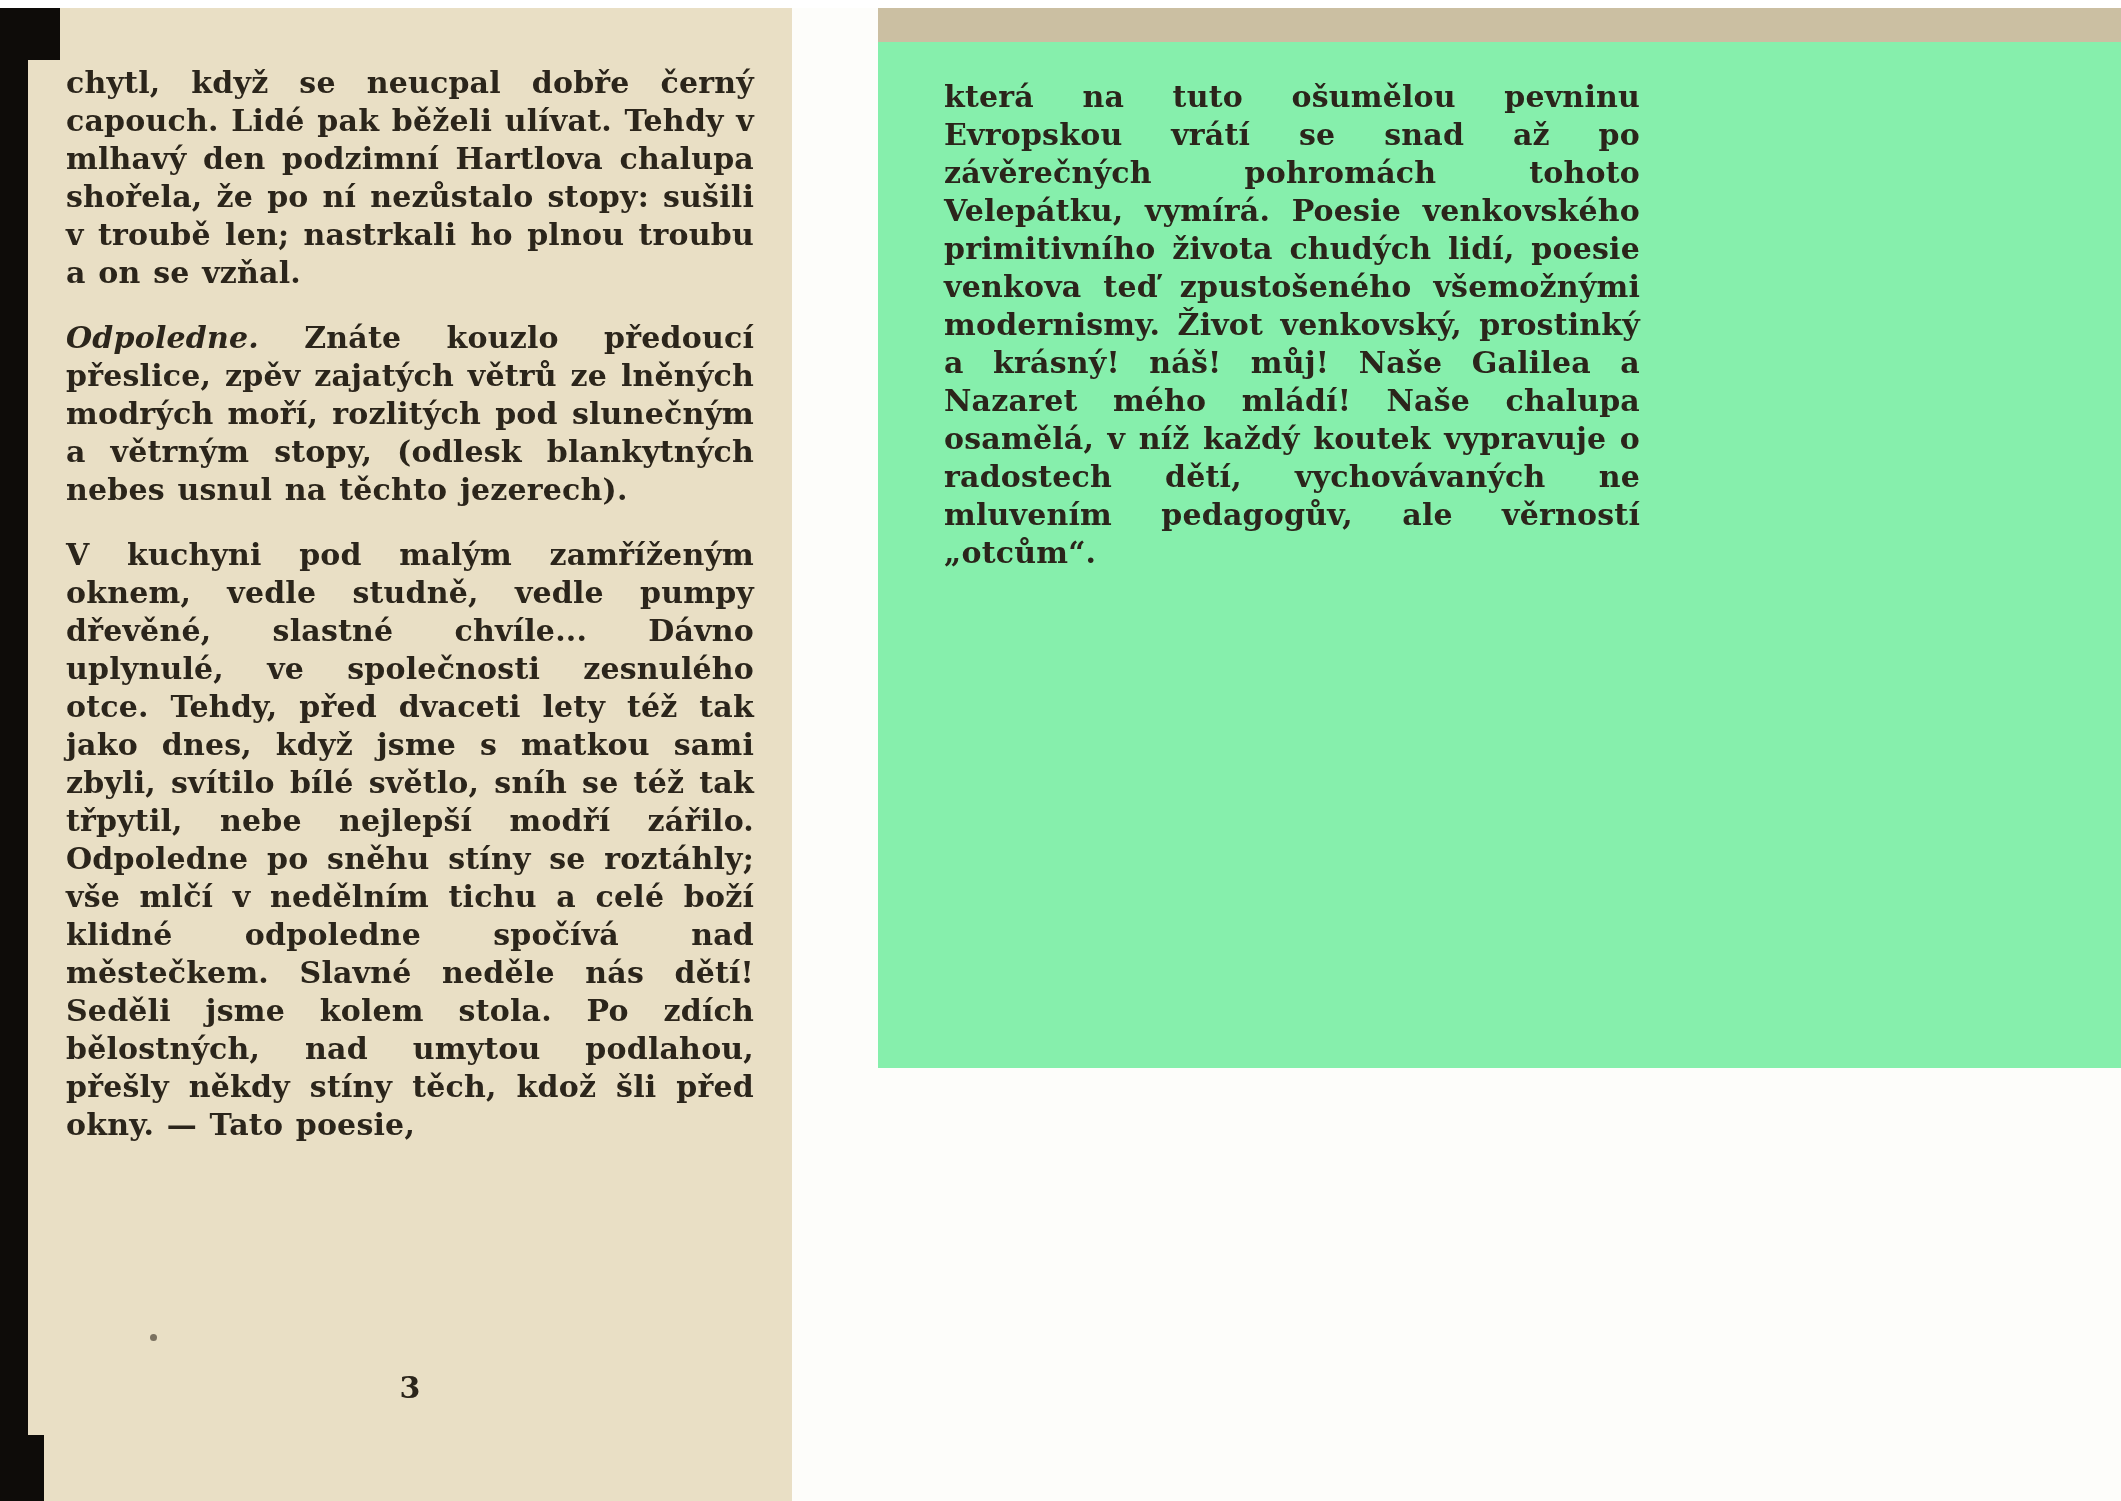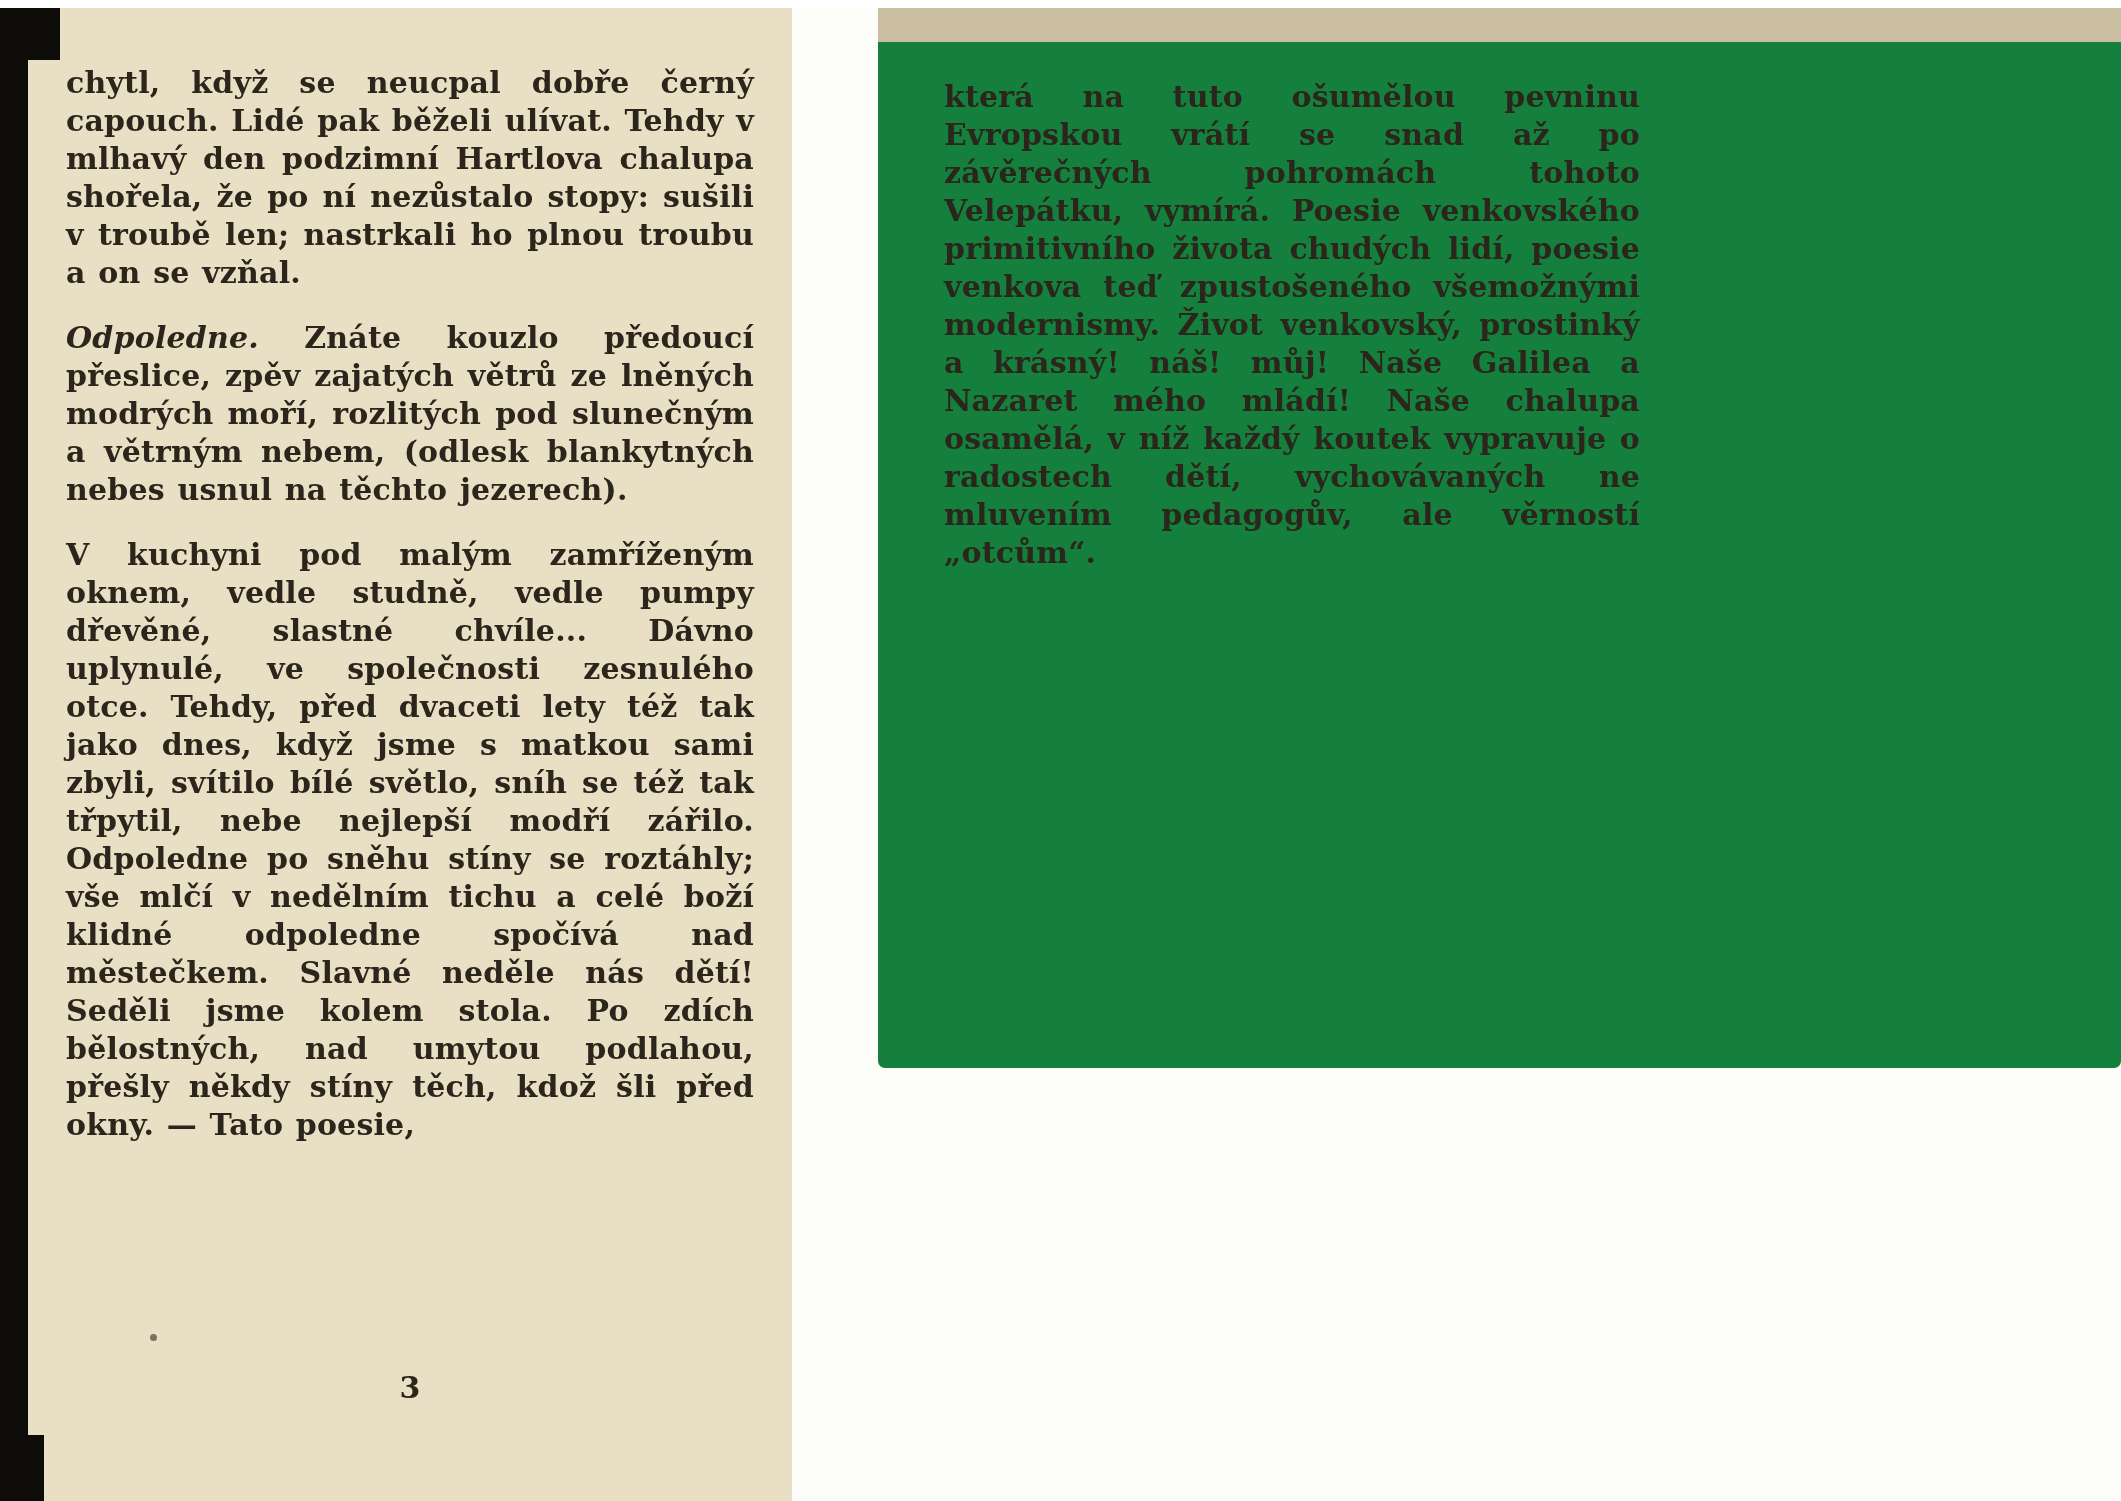--- a/index.html
+++ b/index.html
@@ -44,22 +44,21 @@
   .left-text-col {
     position: absolute;
     left: 66px; top: 56px;
     width: 688px;
   }
   
   .page-right {
     position: absolute;
     left: 878px; top: 0;
     width: 1243px; height: 1060px;
-    background: #15803d;
-    border-radius: 7px;
+    background: #86efac;
   }
   .right-top-band {
     position: absolute;
     left: 0; top: 0;
     width: 100%; height: 34px;
     background: #cbbfa2;
   }
   .right-text-col {
     position: absolute;
     left: 66px; top: 70px;
@@ -104,21 +103,21 @@
 
 <div class="scan-canvas">
 
   <div class="page-left">
     <div class="binding-strip"></div>
     <div class="corner-artifact-top"></div>
     <div class="corner-artifact-bottom"></div>
 
     <div class="left-text-col">
       <p class="print">chytl, když se neucpal dobře černý capouch. Lidé pak běželi ulívat. Tehdy v mlhavý den podzimní Hartlova chalupa shořela, že po ní nezůstalo stopy: sušili v troubě len; nastrkali ho plnou troubu a on se vzňal.</p>
-      <p class="print"><em class="lead-italic">Odpoledne.</em> <span>Znáte kouzlo předoucí přeslice, zpěv zajatých větrů ze lněných modrých moří, rozlitých pod slunečným a větrným nebem, (odlesk blankytných nebes usnul na těchto jezerech).</span></p>
+      <p class="print"><em class="lead-italic">Odpoledne.</em> <span>Znáte kouzlo předoucí přeslice, zpěv zajatých větrů ze lněných modrých moří, rozlitých pod slunečným a větrným stopy, (odlesk blankytných nebes usnul na těchto jezerech).</span></p>
       <p class="print">V kuchyni pod malým zamříženým oknem, vedle studně, vedle pumpy dřevěné, slastné chvíle... Dávno uplynulé, ve společnosti zesnulého otce. Tehdy, před dvaceti lety též tak jako dnes, když jsme s matkou sami zbyli, svítilo bílé světlo, sníh se též tak třpytil, nebe nejlepší modří zářilo. Odpoledne po sněhu stíny se roztáhly; vše mlčí v nedělním tichu a celé boží klidné odpoledne spočívá nad městečkem. Slavné neděle nás dětí! Seděli jsme kolem stola. Po zdích bělostných, nad umytou podlahou, přešly někdy stíny těch, kdož šli před okny. — Tato poesie,</p>
     </div>
 
     <div class="speck"></div>
     <div class="page-number">3</div>
   </div>
 
   <div class="page-right">
     <div class="right-top-band"></div>
     <div class="right-text-col">

